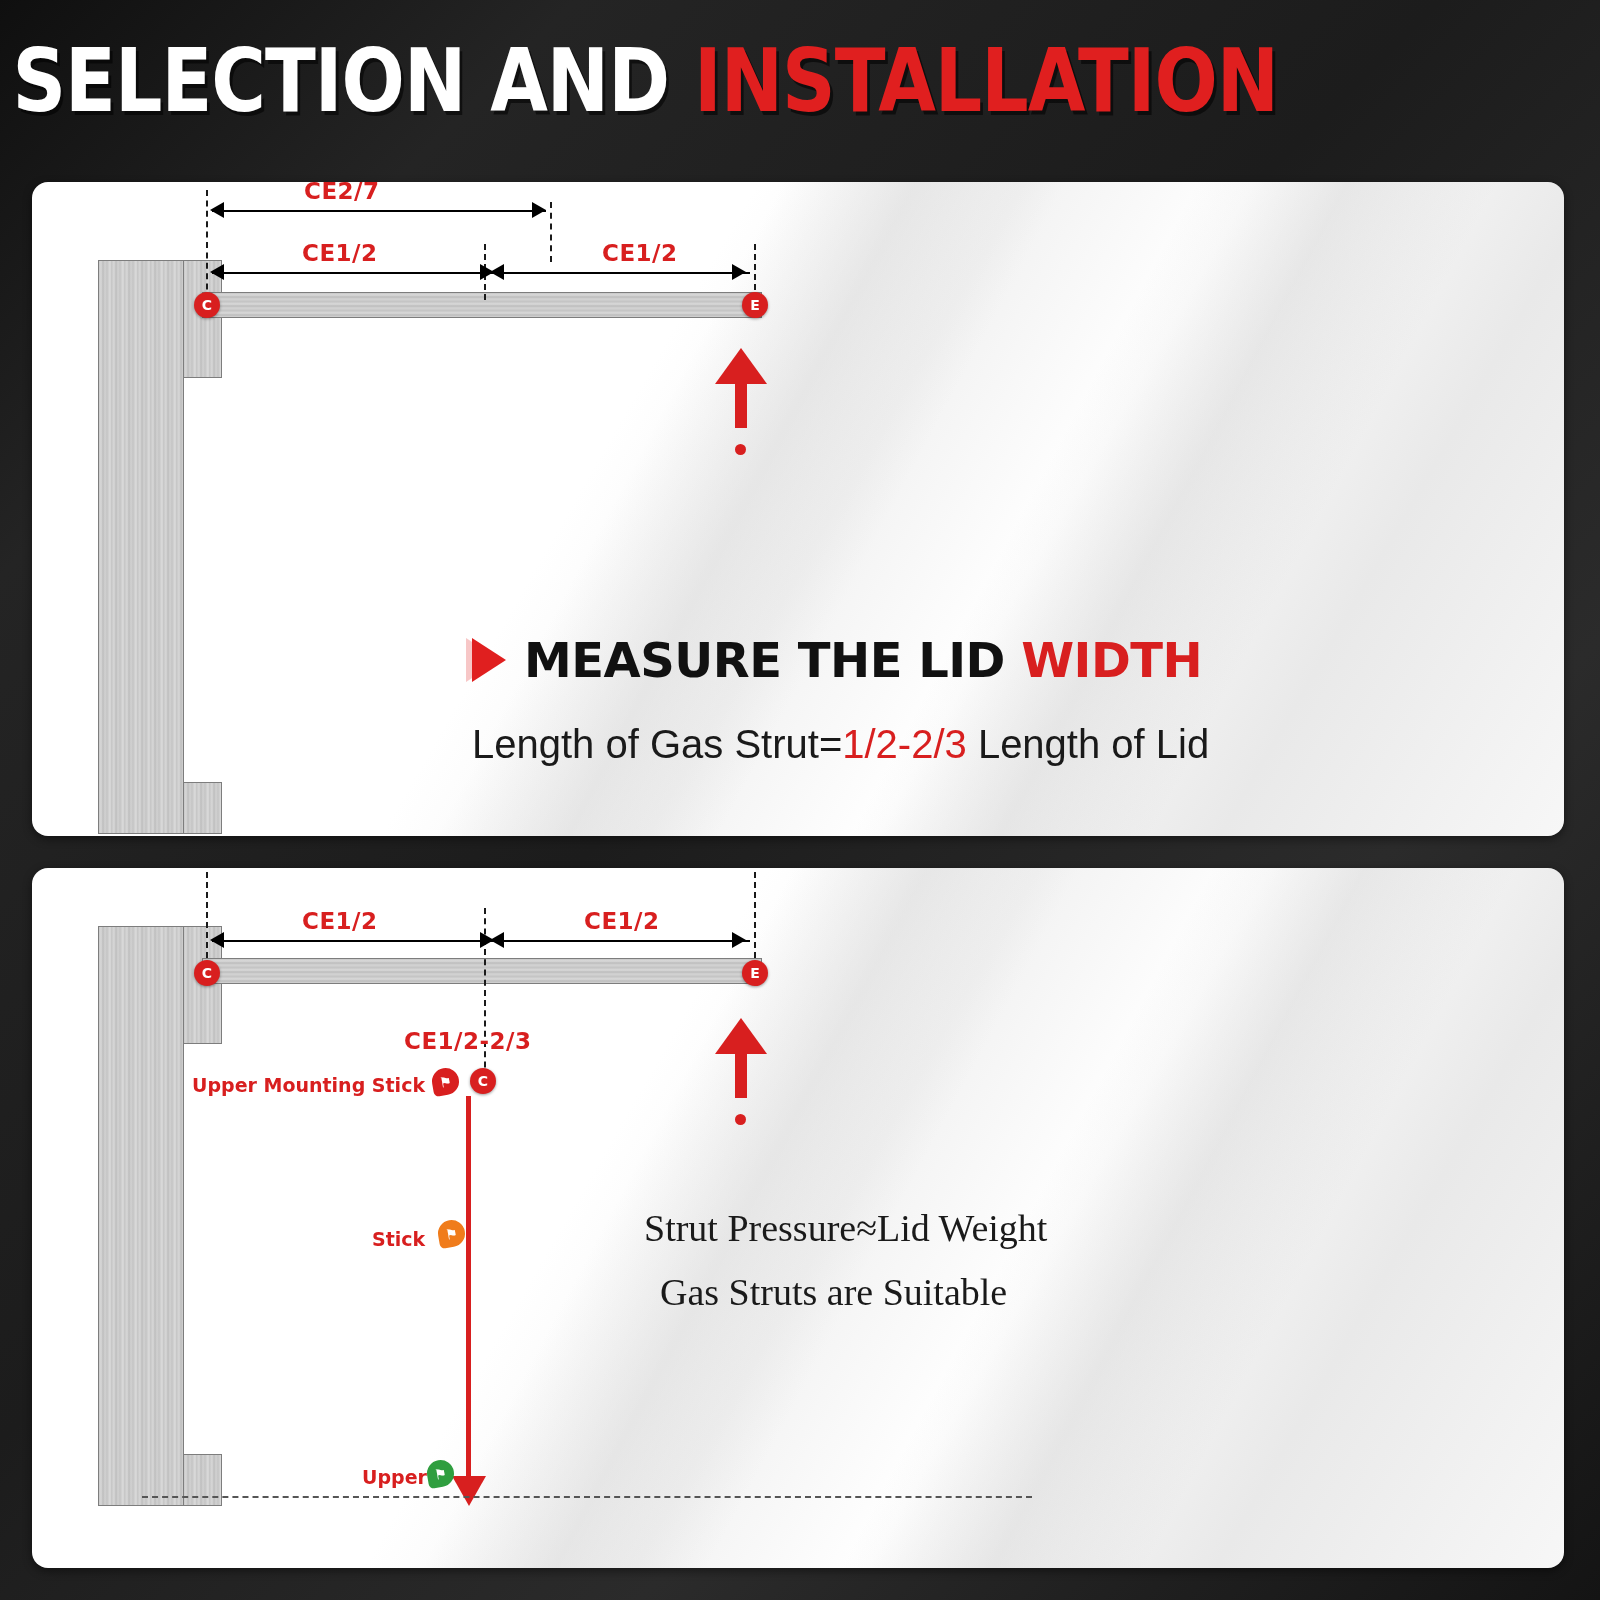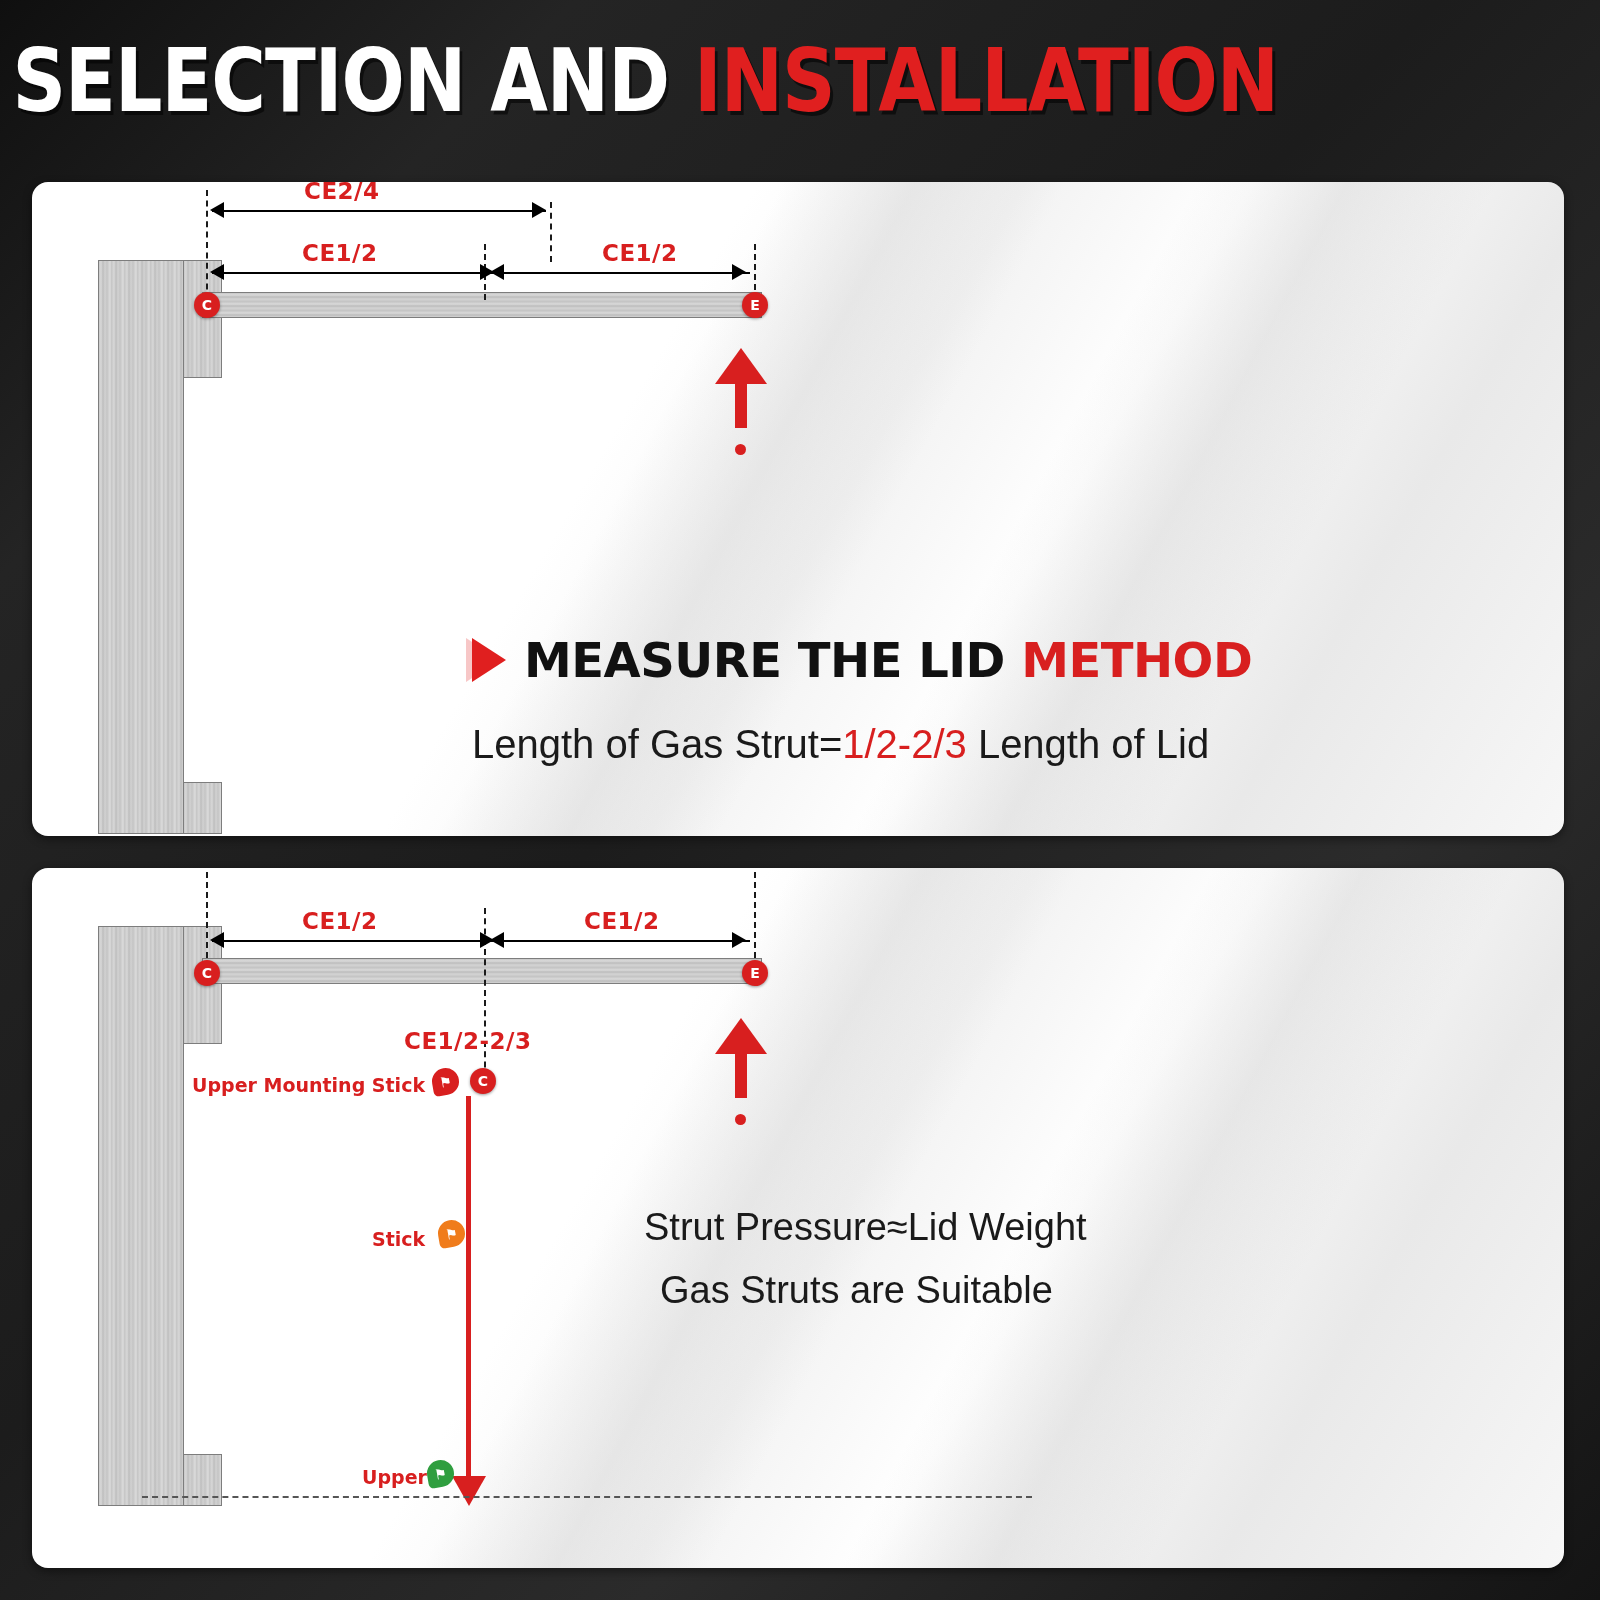--- a/index.html
+++ b/index.html
@@ -178,21 +178,21 @@
   .head-text .r { color: #d81f1f; }
   .sub-text {
     font-family: "Liberation Sans", sans-serif;
     font-size: 40px;
     color: #1a1a1a;
     white-space: nowrap;
     margin-top: 34px;
   }
   .sub-text .r { color: #d81f1f; }
   .sub-line {
-    font-family: Liberation Sans, sans-serif;
+    font-family: Liberation Serif, serif;
     font-size: 38px;
     color: #1a1a1a;
     white-space: nowrap;
     margin-top: 20px;
   }
   .sub-line .r { color: #d81f1f; }
 
   
   .meas-arrow-stem {
     position: absolute;
@@ -257,21 +257,21 @@
     <div class="cab-lid" style="left:170px; top:110px; width:560px; height:26px;"></div>
 
     <div class="vline" style="left:174px; top:8px; height:110px;"></div>
     <div class="vline" style="left:518px; top:20px; height:60px;"></div>
     <div class="vline" style="left:722px; top:62px; height:56px;"></div>
     <div class="vline" style="left:452px; top:62px; height:56px;"></div>
 
     <div class="dim-line" style="left:180px; top:28px; width:334px;"></div>
     <div class="arrow-l" style="left:178px; top:20px;"></div>
     <div class="arrow-r" style="left:500px; top:20px;"></div>
-    <div class="dim-label" style="left:272px; top:-4px;">CE2/4</div>
+    <div class="dim-label" style="left:272px; top:-4px;">CE2/7</div>
 
     <div class="dim-line" style="left:180px; top:90px; width:290px;"></div>
     <div class="arrow-l" style="left:178px; top:82px;"></div>
     <div class="arrow-r" style="left:448px; top:82px;"></div>
     <div class="dim-label" style="left:270px; top:58px;">CE1/2</div>
 
     <div class="dim-line" style="left:460px; top:90px; width:258px;"></div>
     <div class="arrow-l" style="left:458px; top:82px;"></div>
     <div class="arrow-r" style="left:700px; top:82px;"></div>
     <div class="dim-label" style="left:570px; top:58px;">CE1/2</div>
@@ -280,21 +280,21 @@
     <div class="node" style="left:710px; top:110px;">E</div>
 
     <div class="up-arrow" style="left:683px; top:166px;"></div>
     <div class="up-stem" style="left:703px; top:200px; height:46px;"></div>
     <div class="dot" style="left:703px; top:262px;"></div>
 
     <div class="callout" style="left:440px; top:450px;">
       <div class="callout-head">
         <div class="tri-red"></div>
         <div class="head-text">
-          <span class="k">MEASURE THE LID </span><span class="r">METHOD</span>
+          <span class="k">MEASURE THE LID </span><span class="r">WIDTH</span>
         </div>
       </div>
       <div class="sub-text">
         <span>Length of Gas Strut=</span><span class="r">1/2-2/3</span><span> Length of Lid</span>
       </div>
     </div>
   </div>
 
   <div class="panel" id="panel2">
     <div class="panel-sheen"></div>

